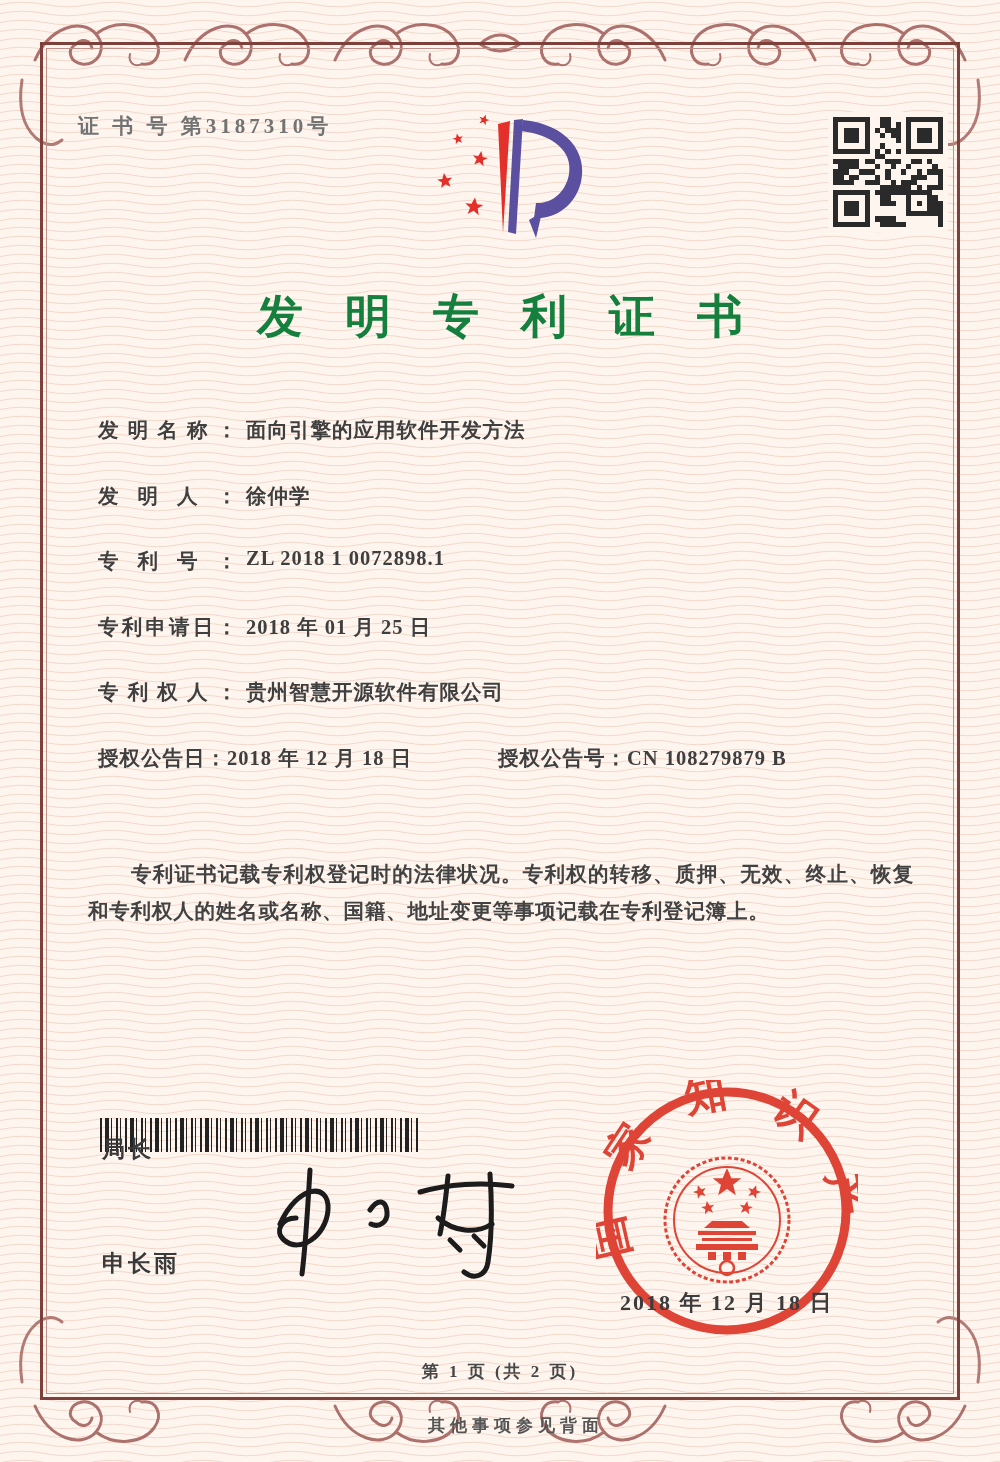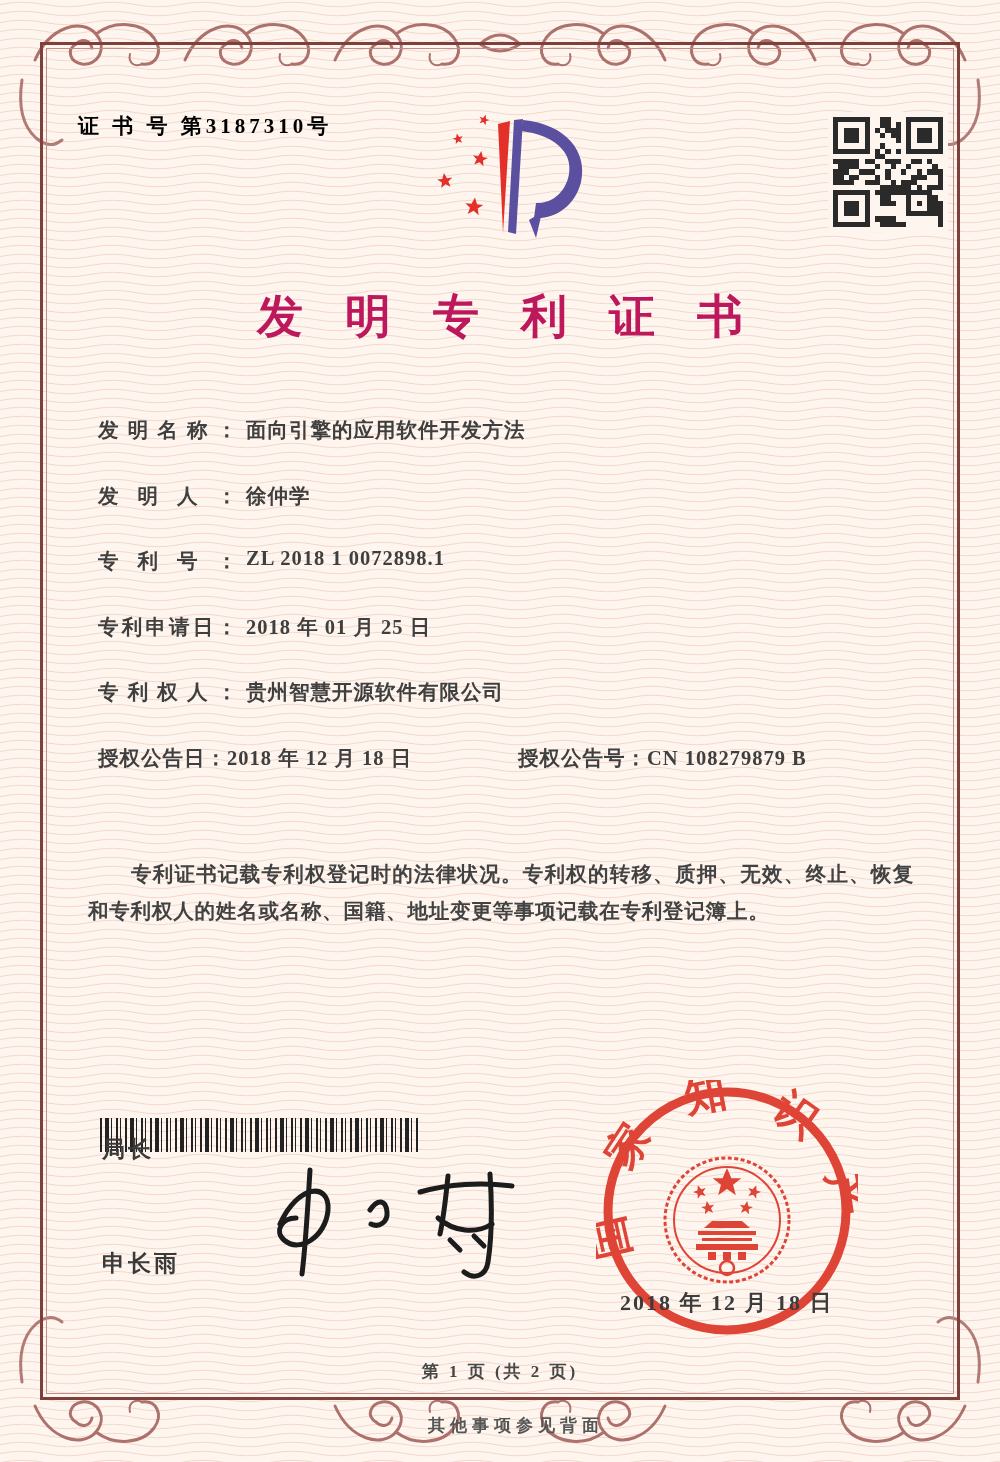--- a/index.html
+++ b/index.html
@@ -10,36 +10,36 @@
     color:#3f3f3f;
   }
   .bg-svg{position:absolute;left:0;top:0;width:1000px;height:1462px;pointer-events:none;}
   .frame{
     position:absolute;left:40px;top:42px;right:40px;bottom:62px;
     border:3px solid #7d403b;
   }
   .frame-inner{position:absolute;left:3px;top:3px;right:3px;bottom:3px;border:1px solid #c08f88;}
   .cert-no{
     position:absolute;left:78px;top:112px;
-    font-size:21px;font-weight:600;letter-spacing:4px;color:#000000;
+    font-size:21px;font-weight:600;letter-spacing:4px;color:#737373;
   }
   .logo{position:absolute;left:408px;top:108px;width:190px;height:150px;}
   .qr{position:absolute;left:828px;top:112px;width:120px;height:120px;}
   .qr svg{width:100%;height:100%;}
   .title{
     position:absolute;left:0;right:0;top:286px;text-align:center;
-    font-size:46px;font-weight:700;color:#be185d;
+    font-size:46px;font-weight:700;color:#15803d;
     letter-spacing:42px;text-indent:42px;
   }
   .fields{position:absolute;left:98px;top:416px;right:90px;}
   .frow{height:23px;margin-bottom:42.5px;font-size:20.5px;font-weight:600;letter-spacing:1px;white-space:nowrap;}
   .flabel{display:inline-block;width:140px;text-align:justify;text-align-last:justify;vertical-align:top;}
   .fvalue{margin-left:8px;}
   .grant-row{position:relative;height:23px;font-size:20.5px;font-weight:600;letter-spacing:1px;white-space:nowrap;}
-  .grant-no{position:absolute;left:420px;top:0;}
+  .grant-no{position:absolute;left:400px;top:0;}
   .paras{position:absolute;left:88px;right:86px;top:856px;}
   .paras p{
     margin:0;font-size:20.5px;line-height:37px;font-weight:600;
     text-indent:2.1em;letter-spacing:0.8px;color:#424242;text-align:justify;
   }
   .barcode{
     position:absolute;left:100px;top:1118px;width:318px;height:34px;
     background:repeating-linear-gradient(90deg,
       #222 0 2px,transparent 2px 5px,
       #222 5px 9px,transparent 9px 11px,

